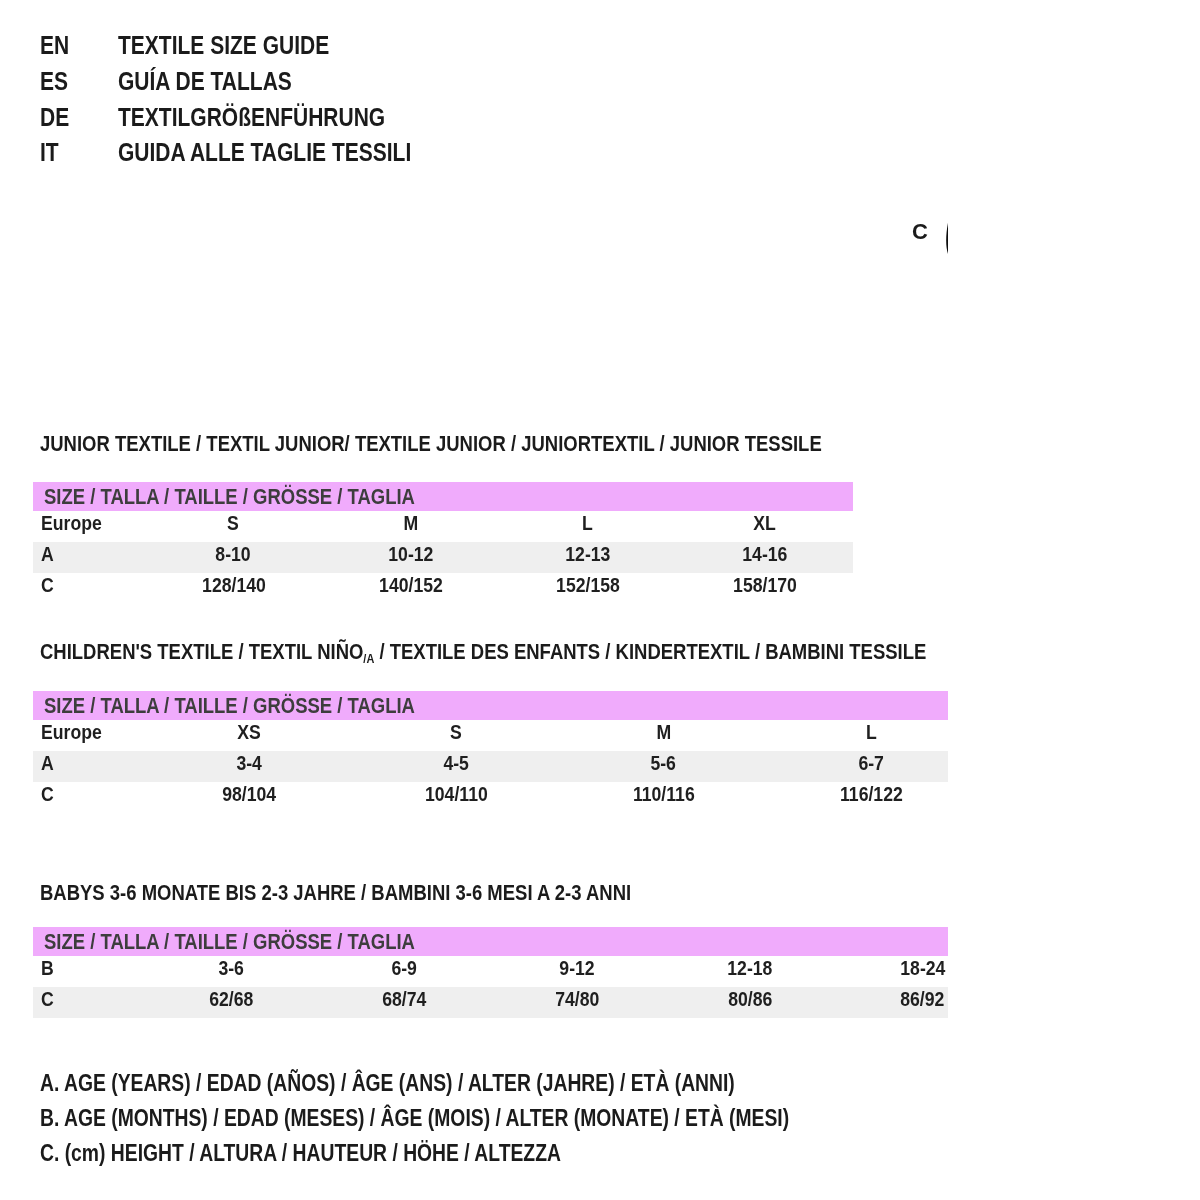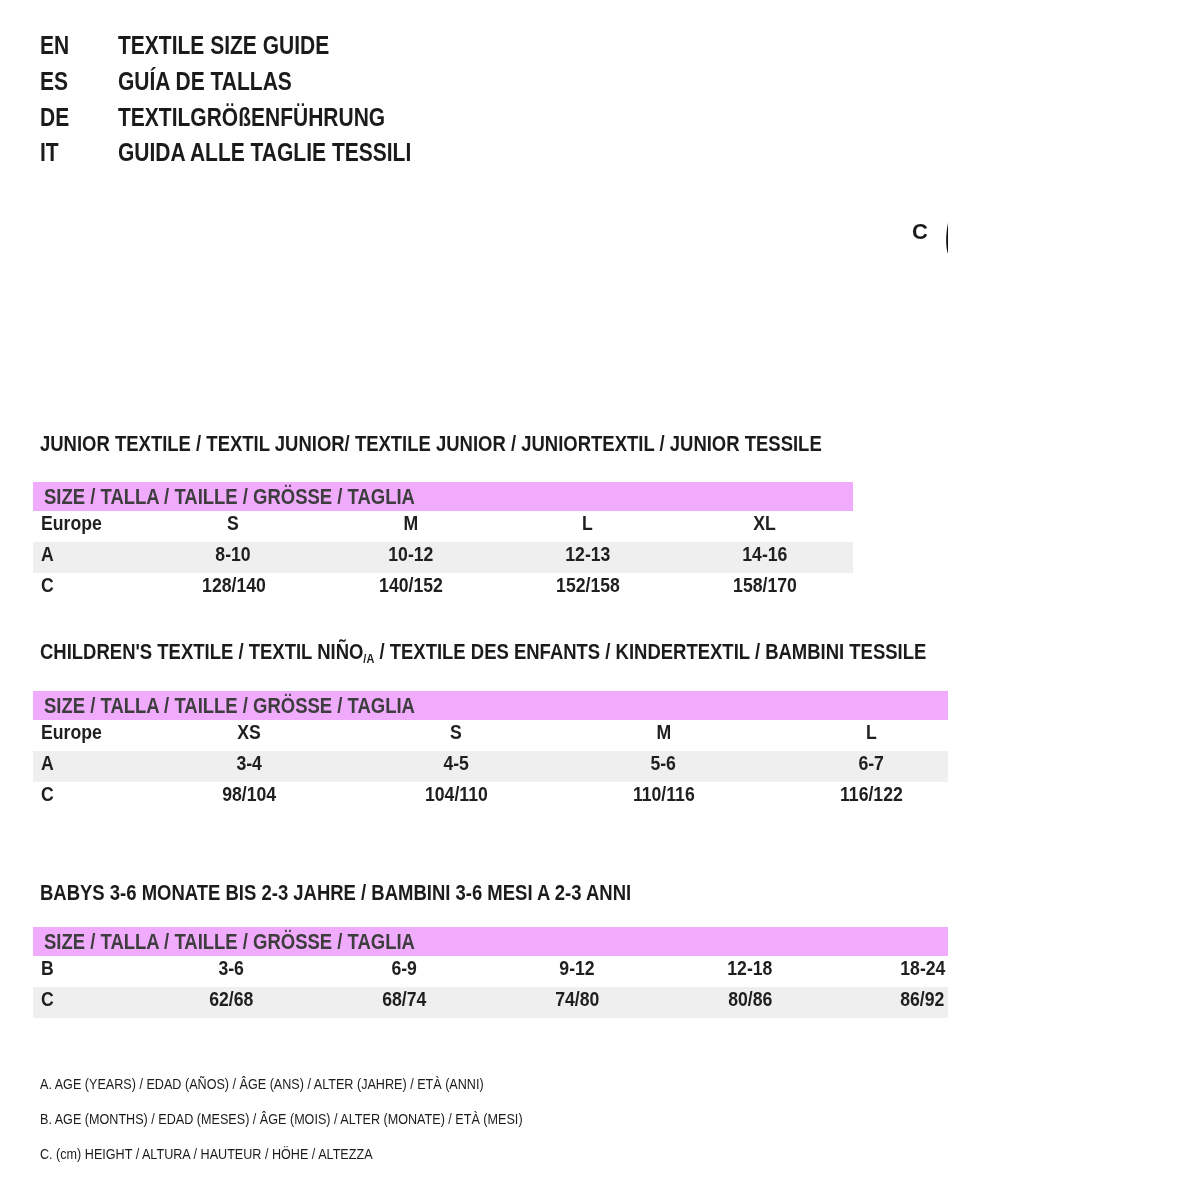--- a/index.html
+++ b/index.html
@@ -7,21 +7,21 @@
         font-family:"Liberation Sans",sans-serif;color:#1b1b1b;}
   
   .cond{display:inline-block;transform:scaleX(.84);transform-origin:0 50%;white-space:nowrap;}
   .ccen{transform-origin:50% 50%;}
   
   .lang{position:absolute;left:40px;top:28px;}
   .lang-row{display:flex;align-items:center;height:35.7px;font-weight:700;font-size:25px;}
   .lang-code{width:78px;flex:0 0 78px;}
   
   .heading{position:absolute;left:40px;font-size:22px;font-weight:700;line-height:26px;text-align:right;}
-  .foot{position:absolute;left:40px;font-size:15px;font-weight:400;line-height:25px;}
+  .foot{position:absolute;left:40px;font-size:23px;font-weight:700;line-height:25px;}
   .subA{font-size:13px;vertical-align:-4px;}
   
   .size-table{position:absolute;left:33px;}
   .band{height:29px;background:#f0abfc;display:flex;align-items:center;padding-left:11px;
         font-size:22px;font-weight:700;color:#3d3d3d;}
   .trow{height:31px;display:flex;align-items:flex-start;font-size:21px;font-weight:700;color:#1f1f1f;background:#ffffff;}
   .trow.shaded{background:#efefef;}
   .tlabel{flex:0 0 112px;width:112px;padding-left:8px;box-sizing:border-box;}
   .tcell{flex:1 1 0;display:flex;justify-content:center;}
   

